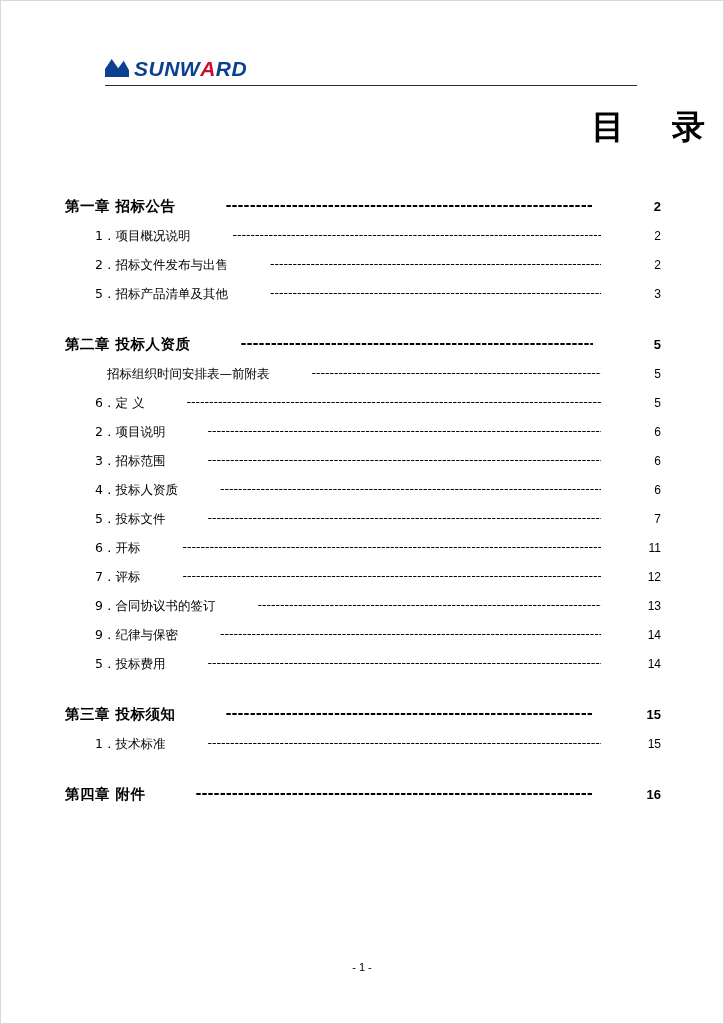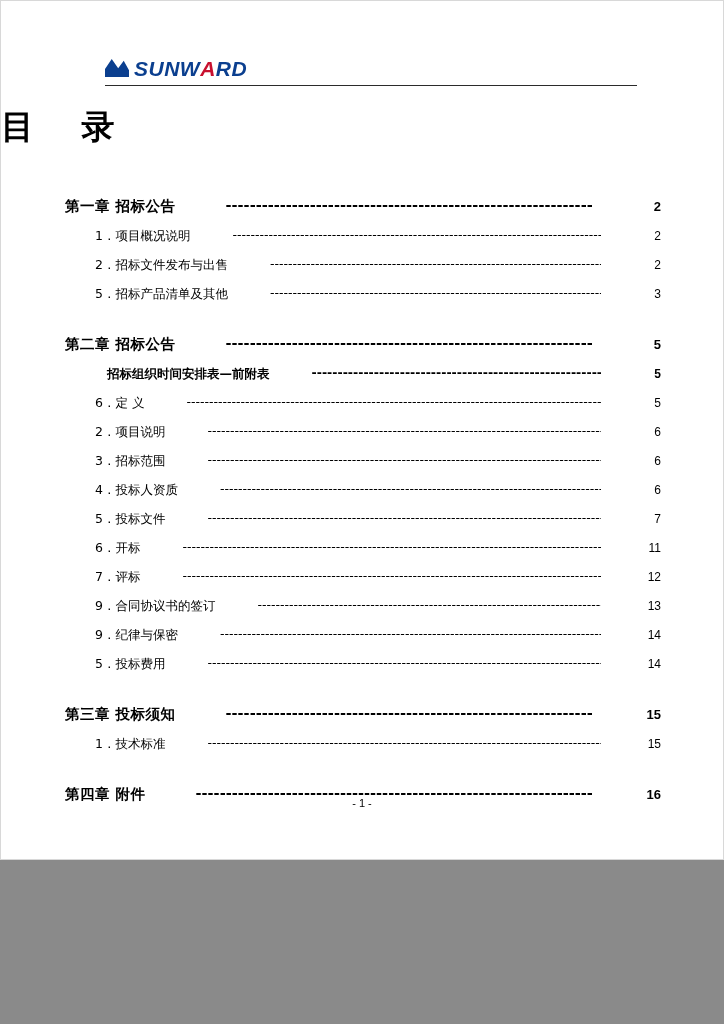--- a/index.html
+++ b/index.html
@@ -3,21 +3,21 @@
 <meta charset="utf-8">
 <style>
   html, body {
     margin: 0;
     padding: 0;
     background: #8a8a8a;
   }
   .page {
     position: relative;
     width: 724px;
-    height: 860px;
+    height: 1024px;
     background: #ffffff;
     margin: 0 auto;
     box-sizing: border-box;
     font-family: "Liberation Sans", sans-serif;
     color: #1a1a1a;
     overflow: hidden;
     border: 1px solid #d8d8d8;
   }
 
   
@@ -93,21 +93,21 @@
     top: 84px;
     border-top: 1px solid #2b2b2b;
   }
 
   
   .doc-title {
     position: absolute;
     top: 104px;
     left: 0;
     right: 0;
-    text-align: left;
+    text-align: right;
     font-family: "DejaVu Sans", sans-serif;
     font-size: 33px;
     font-weight: bold;
     letter-spacing: 18px;
     color: #000;
   }
 
   
   .toc {
     position: absolute;
@@ -154,21 +154,21 @@
   
   .lv2 {
     font-size: 12.5px;
     margin-bottom: 12px;
     padding-left: 30px;
     gap: 40px;
   }
   .lv2 .toc-page { font-size: 12px; }
 
   
-  .lv2.sub-note { padding-left: 42px; font-weight: bold; }
+  .lv2.sub-note { padding-left: 42px; }
 
   .gap-lg { height: 20px; }
 
   
   .footer {
     position: absolute;
     bottom: 50px;
     left: 0;
     right: 0;
     text-align: center;
@@ -217,21 +217,21 @@
     </div>
     <div class="toc-row lv2">
       <span class="toc-label">5．招标产品清单及其他</span>
       <span class="toc-leader">--------------------------------------------------------------------------------------------------------------------------------------------</span>
       <span class="toc-page">3</span>
     </div>
 
     <div class="gap-lg"></div>
 
     <div class="toc-row lv1">
-      <span class="toc-label">第二章   招标公告</span>
+      <span class="toc-label">第二章   投标人资质</span>
       <span class="toc-leader">--------------------------------------------------------------------------------------------------------------------------------------------</span>
       <span class="toc-page">5</span>
     </div>
     <div class="toc-row lv2 sub-note">
       <span class="toc-label">招标组织时间安排表—前附表</span>
       <span class="toc-leader">--------------------------------------------------------------------------------------------------------------------------------------------</span>
       <span class="toc-page">5</span>
     </div>
     <div class="toc-row lv2">
       <span class="toc-label">6．定 义</span>

